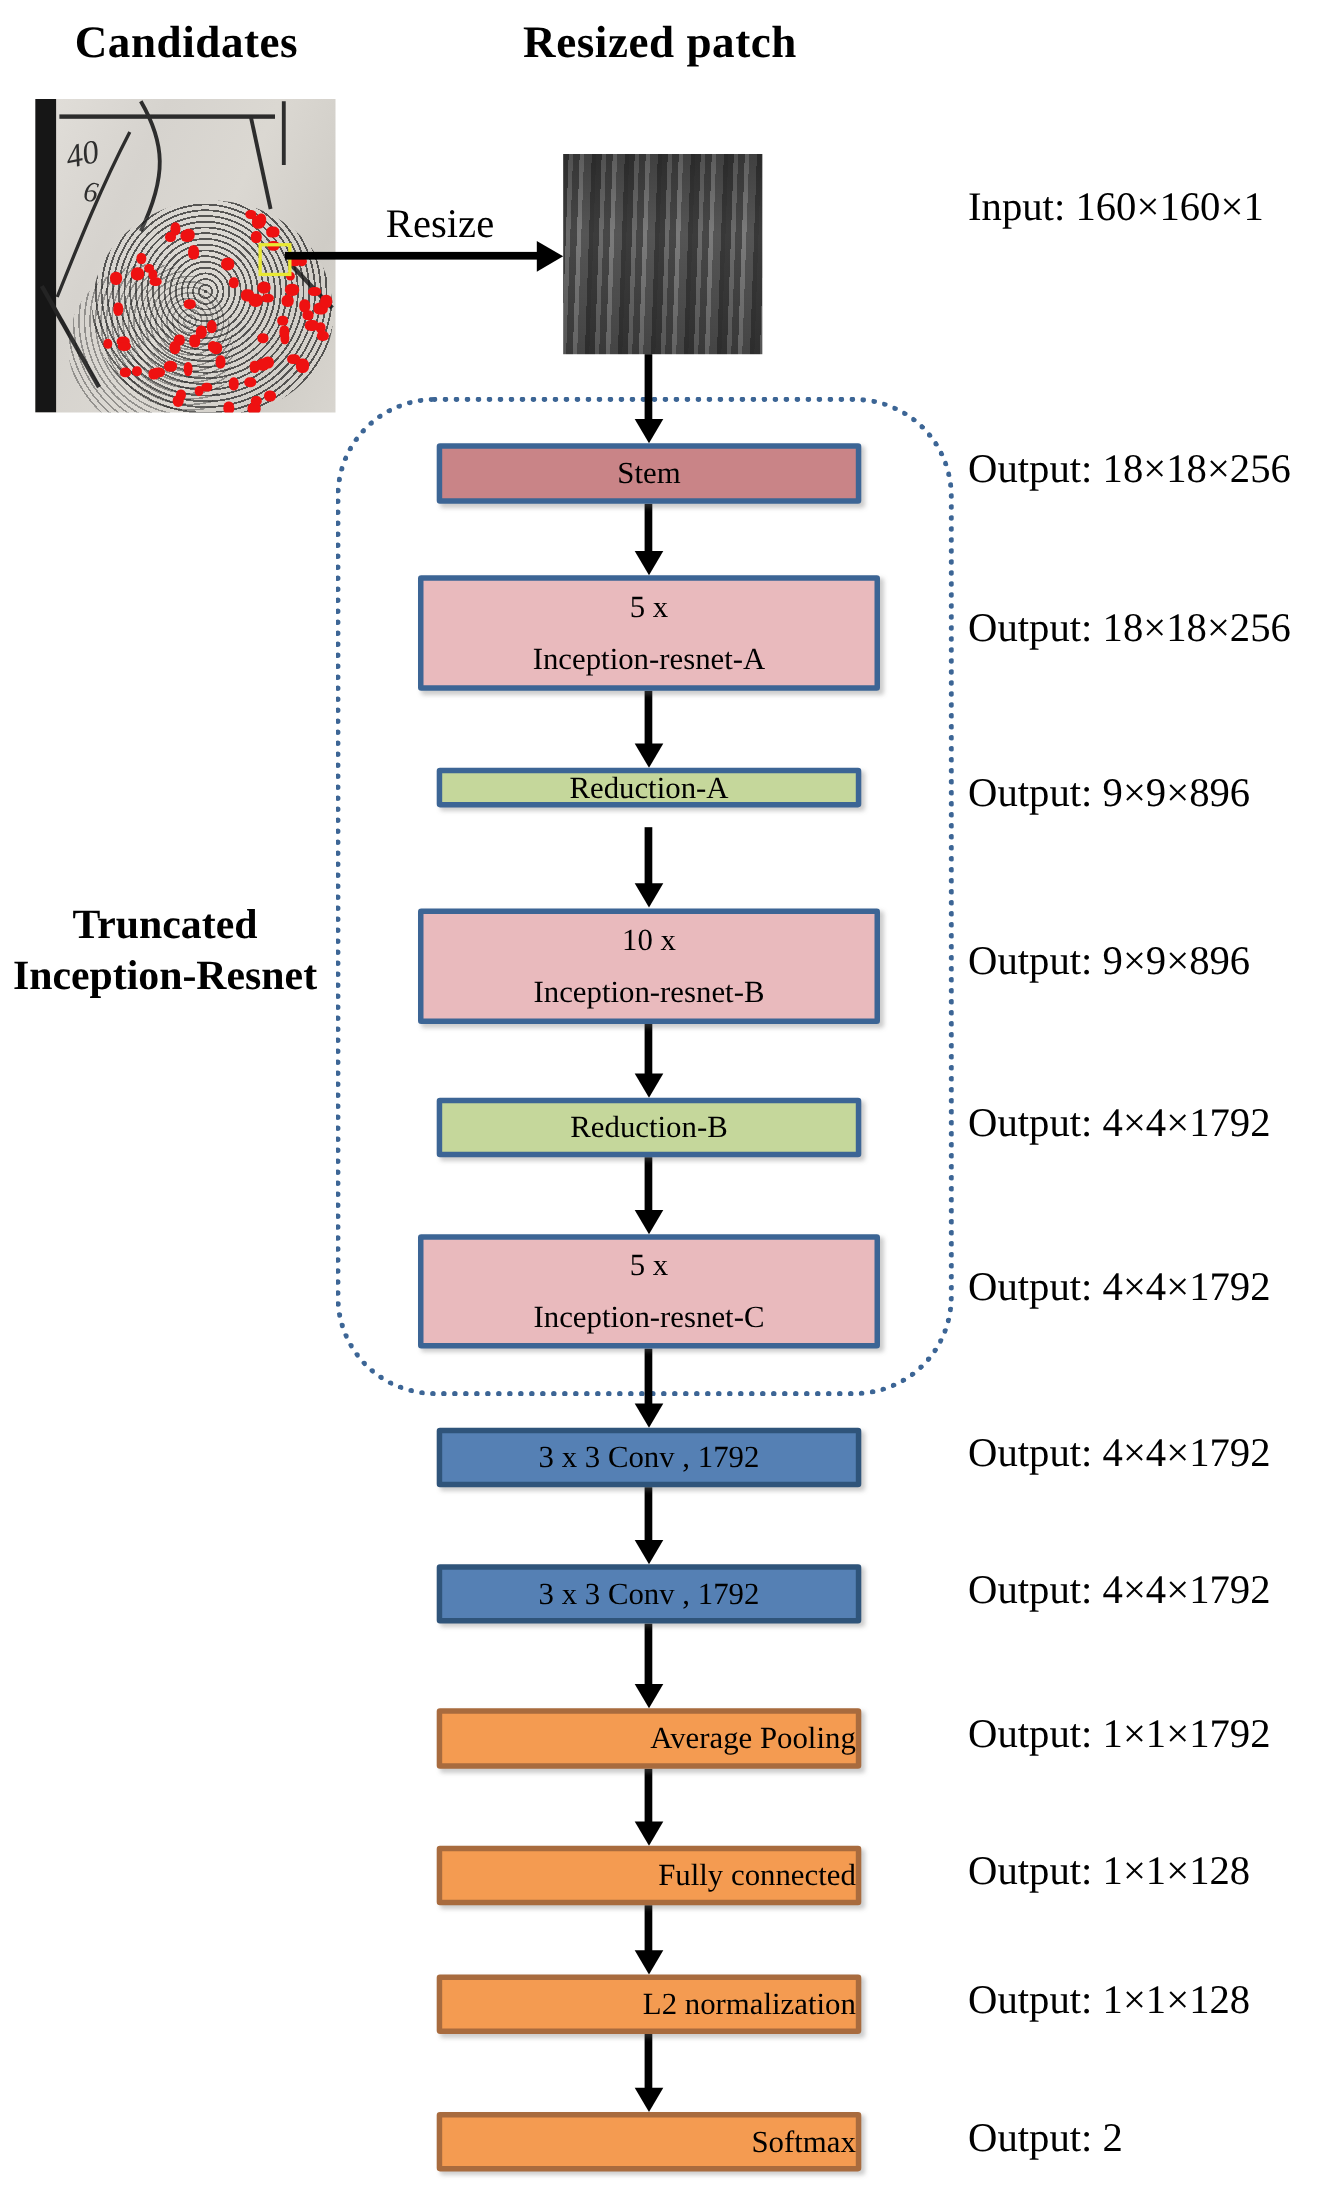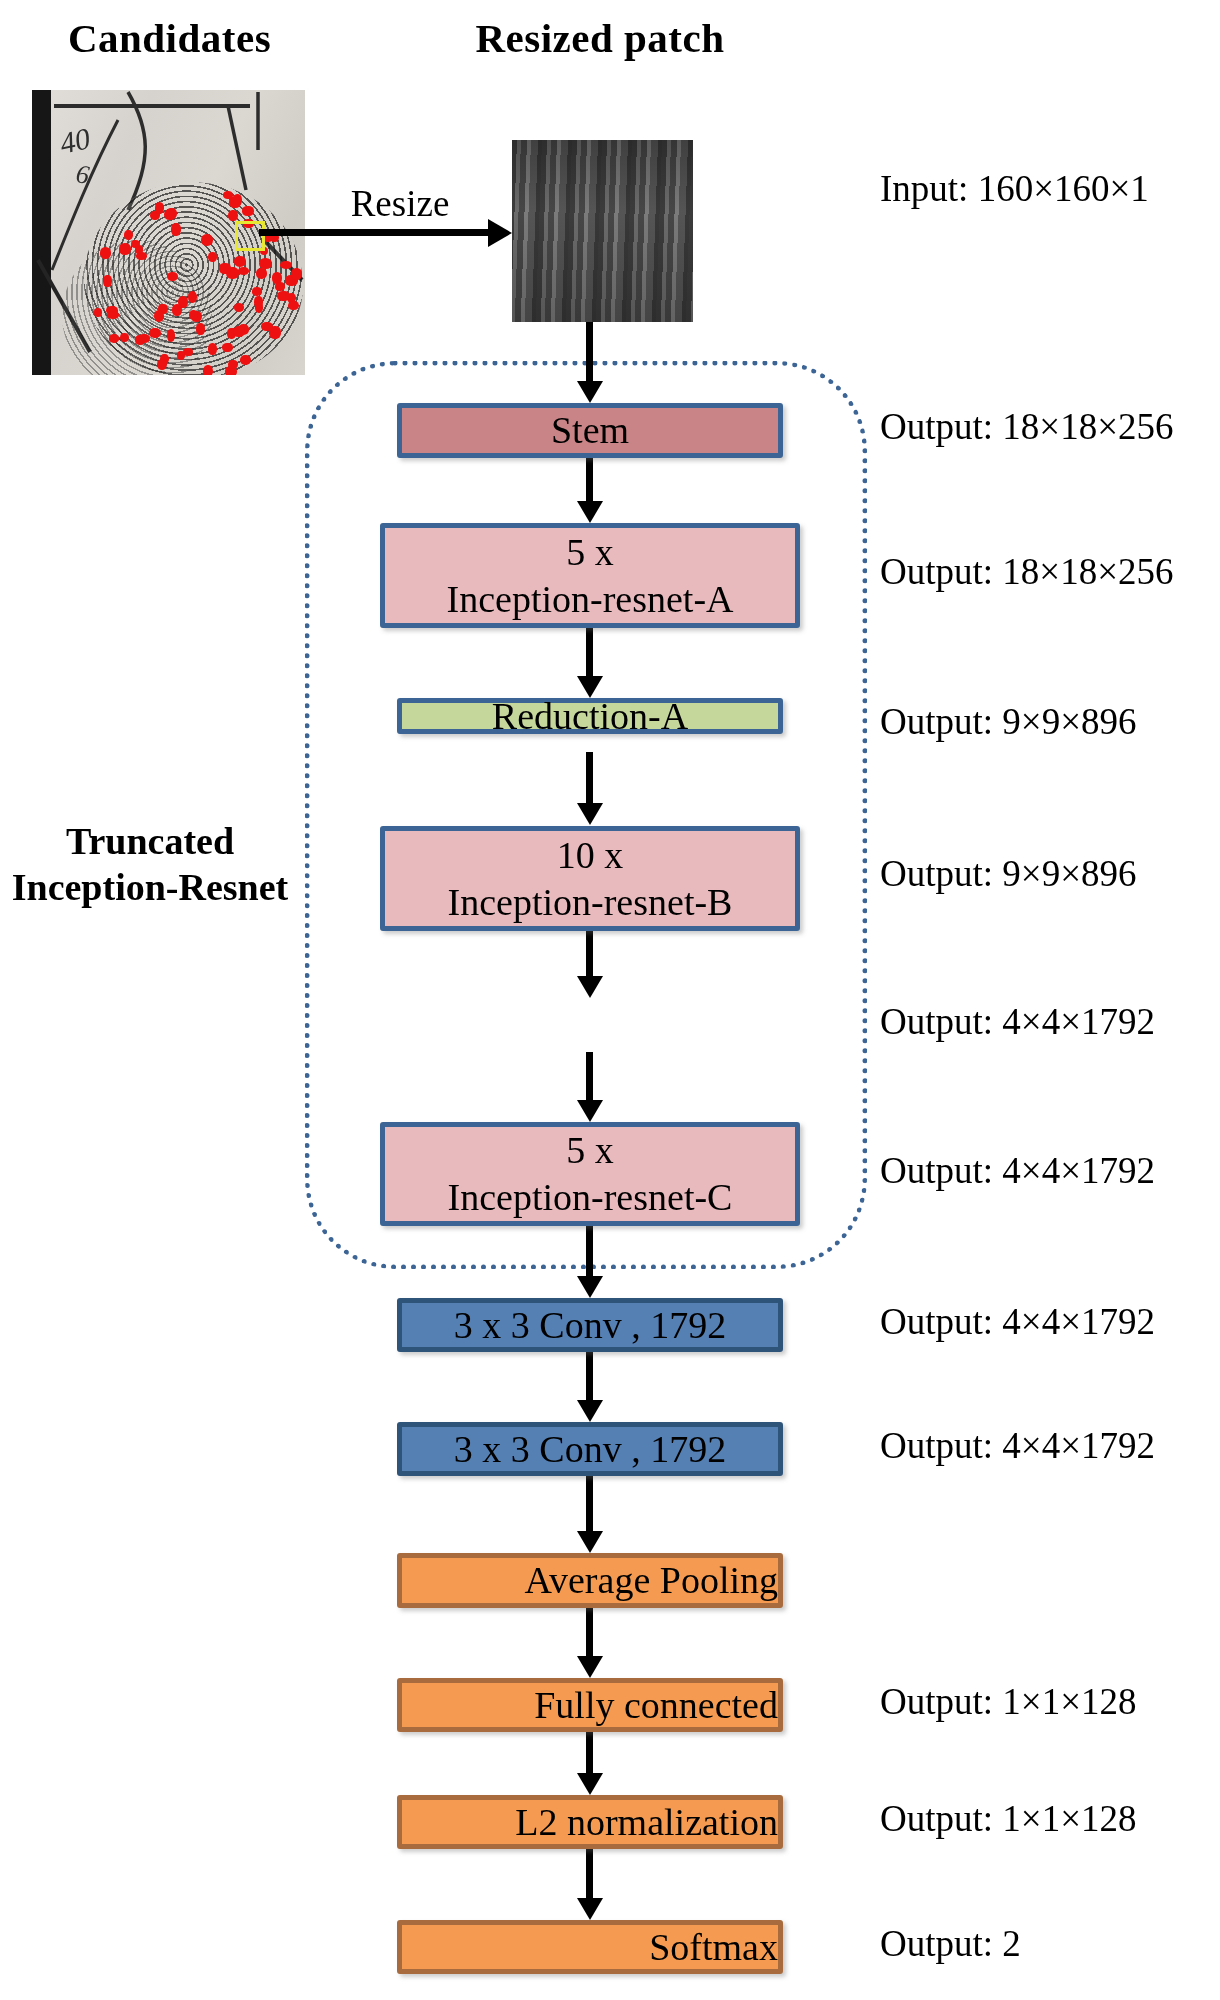--- a/index.html
+++ b/index.html
@@ -46,21 +46,21 @@
     border-top:14px solid transparent;border-bottom:14px solid transparent;border-left:24px solid #000;}
 
   
   #trunc-rect{position:absolute;left:305px;top:361px;width:552px;height:898px;
     border:5px dotted var(--dotted-border,#3c6595);border-radius:90px;}
   #trunc-label{position:absolute;left:0;top:818px;width:300px;text-align:center;
     font-weight:bold;font-size:38px;line-height:46px;}
 
   
   .fbox{position:absolute;box-sizing:border-box;display:flex;flex-direction:column;
-    justify-content:center;align-items:center;font-size:38px;line-height:47px;
+    justify-content:center;align-items:center;font-size:28px;line-height:47px;
     border-radius:3px;box-shadow:3px 3px 4px rgba(110,110,110,.35);}
   .kind-stem     {background:var(--stem-fill,#c98487);border:5px solid var(--box-border-blue,#3c6595);}
   .kind-inception{background:var(--inception-fill,#e9babd);border:5px solid var(--box-border-blue,#3c6595);}
   .kind-reduction{background:var(--reduction-fill,#c5d79b);border:5px solid var(--box-border-blue,#3c6595);}
   .kind-conv     {background:var(--conv-fill,#5580b4);border:5px solid var(--conv-border,#2f547a);}
   .kind-dense    {background:var(--dense-fill,#f49b51);border:5px solid var(--dense-border,#a86b3e);align-items:flex-end;}
   .narrow{left:397px;width:386px;}
   .wide{left:380px;width:420px;}
 
   
@@ -222,20 +222,24 @@
       <div>Inception-resnet-A</div>
   </div>
   <div class="fbox kind-reduction narrow" style="top:698px;height:36px">
     <div>Reduction-A</div>
       <div></div>
   </div>
   <div class="fbox kind-inception wide" style="top:826px;height:105px">
     <div>10 x</div>
       <div>Inception-resnet-B</div>
   </div>
+  <div class="fbox kind-reduction narrow" style="top:998px;height:54px">
+    <div>Reduction-B</div>
+      <div></div>
+  </div>
   <div class="fbox kind-inception wide" style="top:1122px;height:104px">
     <div>5 x</div>
       <div>Inception-resnet-C</div>
   </div>
   <div class="fbox kind-conv narrow" style="top:1298px;height:54px">
     <div>3 x 3 Conv , 1792</div>
       <div></div>
   </div>
   <div class="fbox kind-conv narrow" style="top:1422px;height:54px">
     <div>3 x 3 Conv , 1792</div>
@@ -259,17 +263,18 @@
   </div>
 
   <div class="outlabel" style="top:405px">Output: 18×18×256</div>
   <div class="outlabel" style="top:550px">Output: 18×18×256</div>
   <div class="outlabel" style="top:700px">Output: 9×9×896</div>
   <div class="outlabel" style="top:852px">Output: 9×9×896</div>
   <div class="outlabel" style="top:1000px">Output: 4×4×1792</div>
   <div class="outlabel" style="top:1149px">Output: 4×4×1792</div>
   <div class="outlabel" style="top:1300px">Output: 4×4×1792</div>
   <div class="outlabel" style="top:1424px">Output: 4×4×1792</div>
+  <div class="outlabel" style="top:1555px">Output: 1×1×1792</div>
   <div class="outlabel" style="top:1680px">Output: 1×1×128</div>
   <div class="outlabel" style="top:1797px">Output: 1×1×128</div>
   <div class="outlabel" style="top:1922px">Output: 2</div>
 
 </div>
 
 </body></html>

